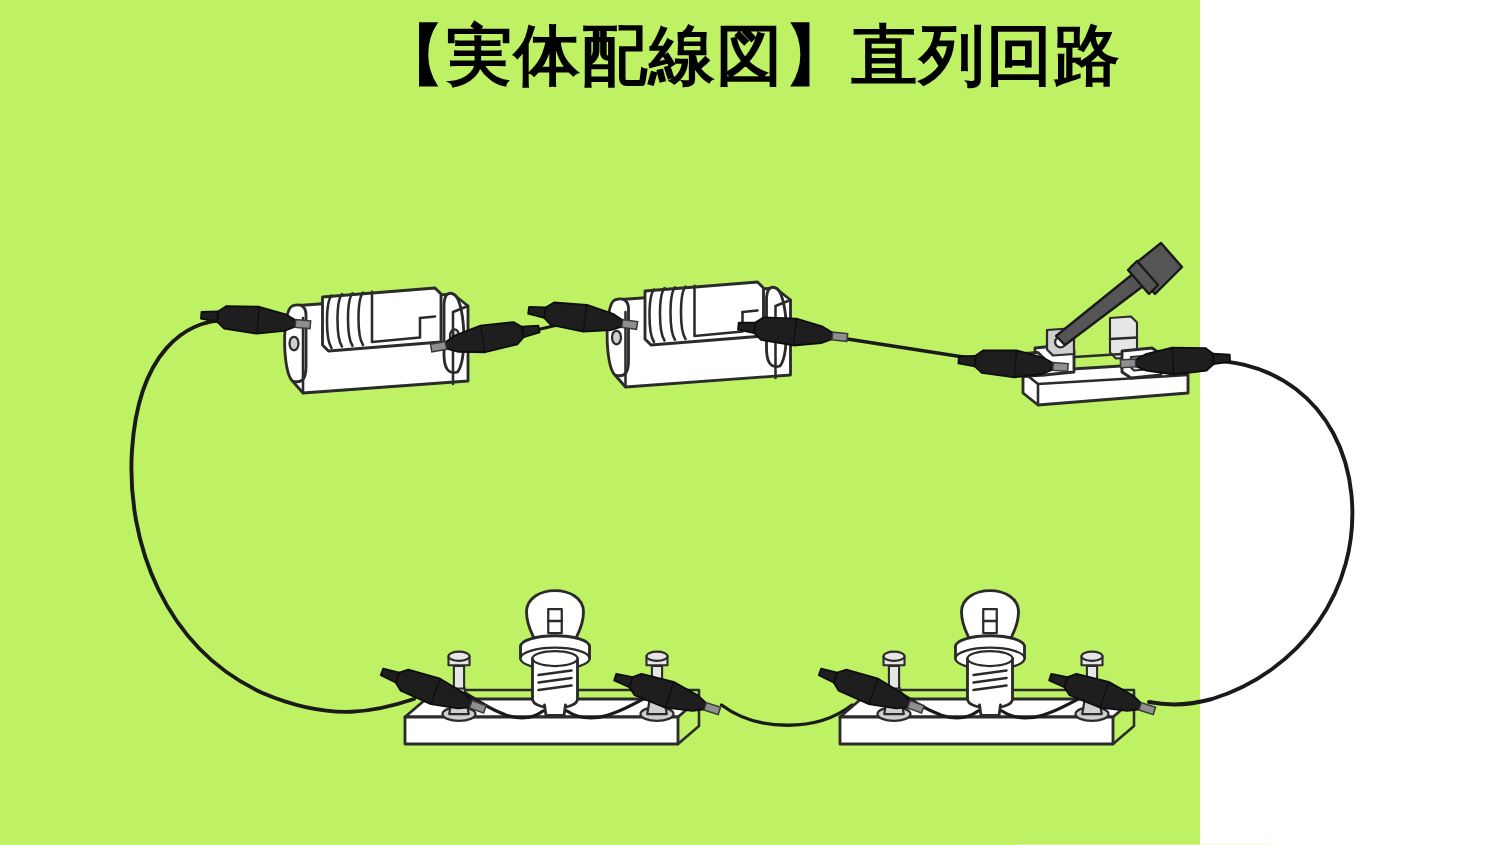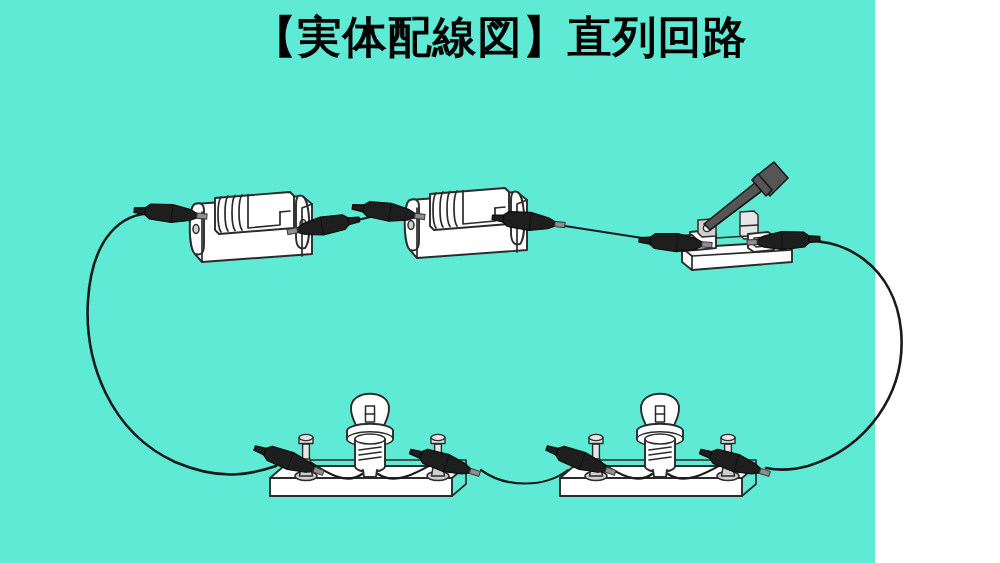--- a/index.html
+++ b/index.html
@@ -12,23 +12,23 @@
     width: 1000px;
     height: 563px;
     position: relative;
     overflow: hidden;
     font-family: "DejaVu Sans", "Liberation Sans", sans-serif;
   }
   #canvas-root {
     position: absolute;
     left: 0;
     top: 0;
-    width: 875px;
+    width: 800px;
     height: 563px;
-    background: #5eead4;
+    background: #bef264;
   }
   #diagram-svg {
     display: block;
     width: 1000px;
     height: 563px;
   }
   .title-text {
     font-family: "DejaVu Sans", "Liberation Sans", sans-serif;
     font-weight: 700;
     font-size: 44px;

